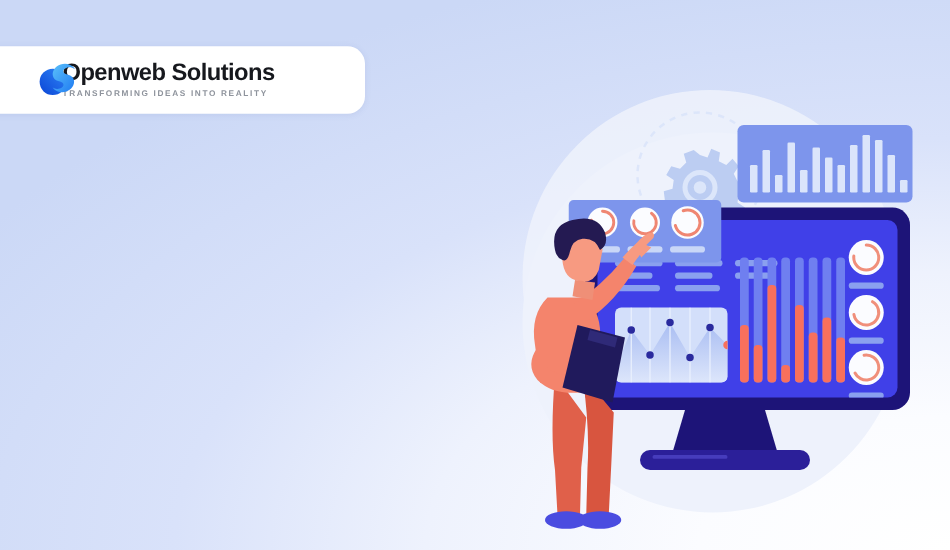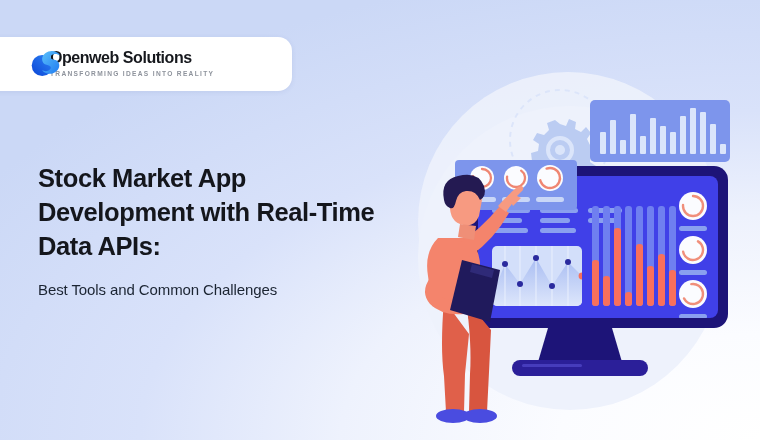--- a/index.html
+++ b/index.html
@@ -39,21 +39,21 @@
     padding-left:58px;
     box-shadow:0 1px 5px rgba(70,90,160,.10);
   }
   .logo-mark{
     position:absolute; left:46px; top:50%;
     transform:translateY(-50%);
     width:32px; height:30px;
   }
   .logo-text{ display:flex; flex-direction:column; justify-content:center; margin-left:8px;}
   .logo-title{
-    font-size:16px; font-weight:700; color:#16181d;
+    font-size:19px; font-weight:700; color:#16181d;
     letter-spacing:-.45px; line-height:1.06; white-space:nowrap;
   }
   .logo-tag{
     font-size:6.6px; font-weight:700; color:#8e939c;
     letter-spacing:1.32px; line-height:1.1; margin-top:3px; white-space:nowrap;
   }
 
   
   .copy{ position:absolute; left:38px; top:162px; width:350px; }
   .headline{
@@ -93,24 +93,20 @@
         <circle cx="13" cy="17.5" r="11.2" fill="url(#lgB)"></circle>
         <path d="M31.4 5.8c-2.6-3.4-7.6-4.6-11.8-3.1-4.5 1.6-7.1 5.4-6.6 9.2.3 2.4 2 4.2 4.6 4.9 2.3.6 4.2 1.2 4.5 2.7.3 1.5-1 2.9-3 3.6-2.2.8-4.6.4-6.2-.8 2.2 3.6 7.3 5 11.7 3.4 4.6-1.7 7.1-5.7 6.4-9.5-.5-2.5-2.4-4.1-5-4.7-2.2-.5-3.9-1.1-4.1-2.5-.2-1.4 1.1-2.7 3-3.4 2.2-.8 4.7-.4 6.5 1.2z" fill="url(#lgA)"></path>
       </svg>
     </div>
     <div class="logo-text">
       <div class="logo-title">Openweb Solutions</div>
       <div class="logo-tag">TRANSFORMING IDEAS INTO REALITY</div>
     </div>
   </div>
 
-  <div class="copy">
-    <h1 class="headline">Stock Market App Development with Real-Time Data APIs:</h1>
-    <div class="subhead">Best Tools and Common Challenges</div>
-  </div>
 
   <div class="illus">
     <svg viewBox="0 0 360 362" xmlns="http://www.w3.org/2000/svg">
       <defs>
         <clipPath id="scr">
             <rect x="78" y="98" width="240" height="142" rx="8"></rect>
           </clipPath>
         <clipPath id="areaClip">
             <rect x="92" y="168" width="90" height="60" rx="5"></rect>
           </clipPath>

